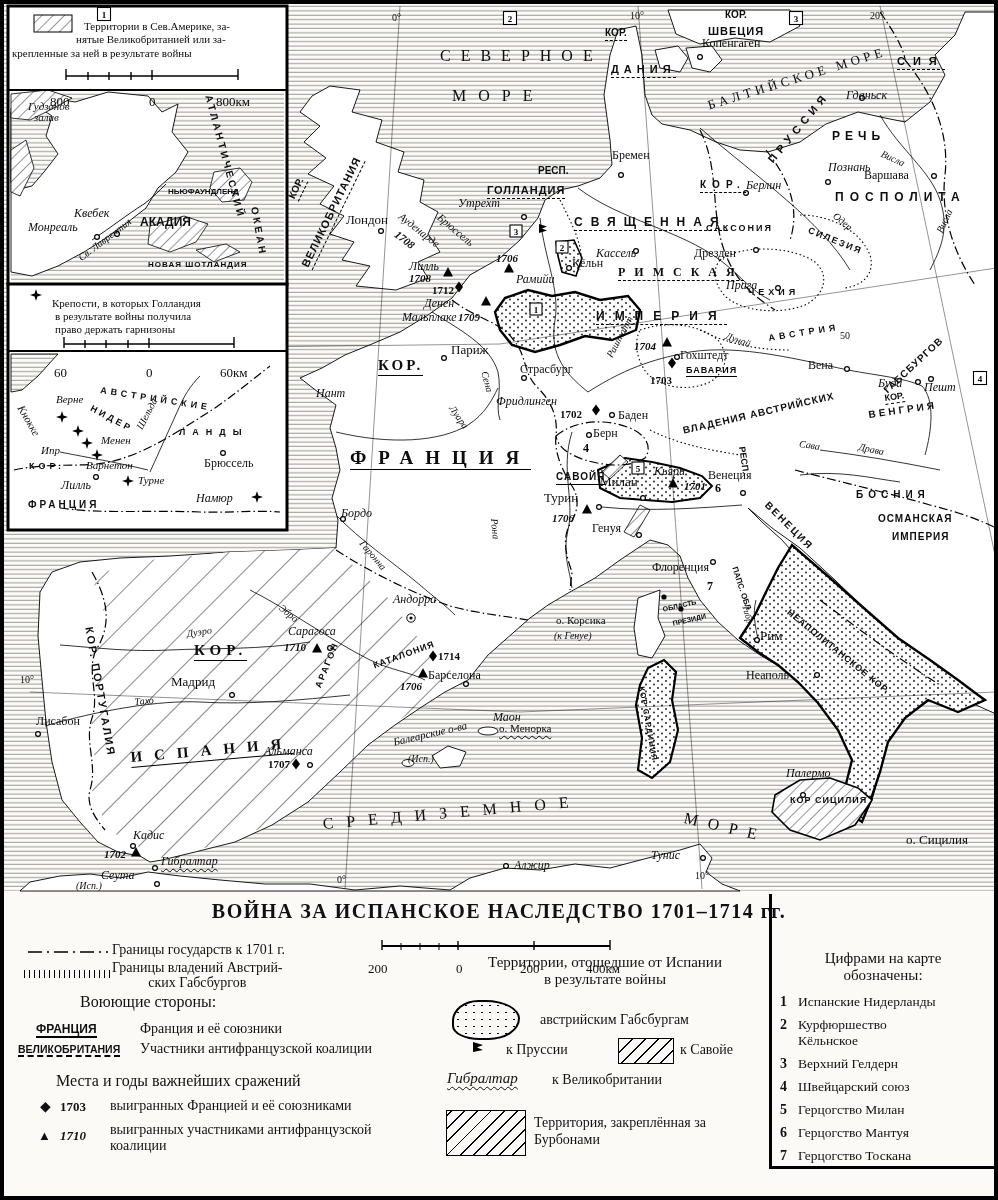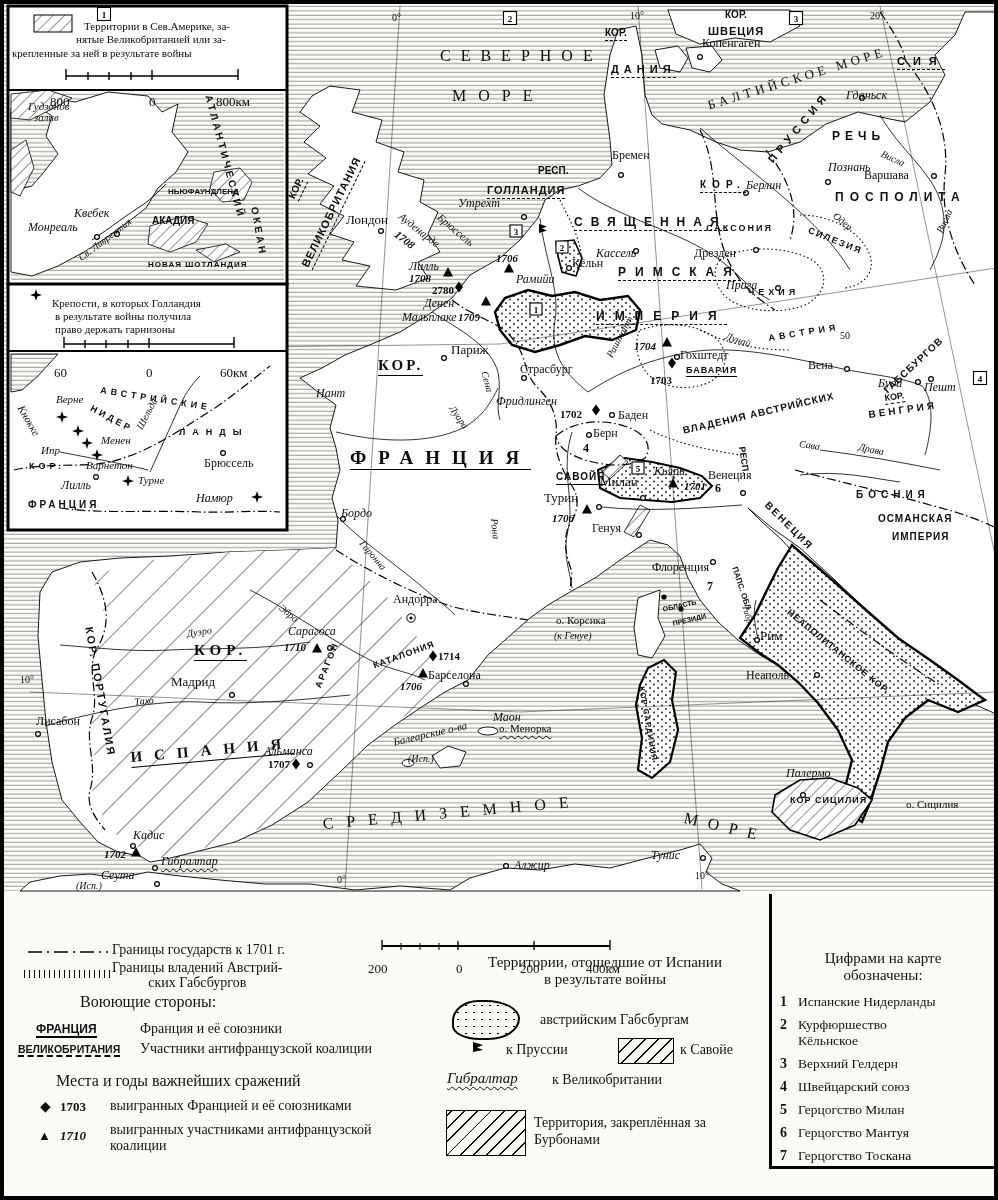--- a/index.html
+++ b/index.html
@@ -478,21 +478,21 @@
       <span class="lb cap u-d" style="left: 605px; top: 28px;">КОР.</span>
       <span class="lb cap u-d" style="left: 611px; top: 64px; font-size: 11px; letter-spacing: 5px;">ДАНИЯ</span>
       <span class="lb cap" style="left: 725px; top: 10px;">КОР.</span>
       <span class="lb cap" style="left: 708px; top: 26px; font-size: 11px; letter-spacing: 1px;">ШВЕЦИЯ</span>
       <span class="lb cap" style="left: 766px; top: 158px; font-size: 11px; letter-spacing: 5px; transform: rotate(-50deg);">ПРУССИЯ</span>
       <span class="lb cap u-d" style="left: 897px; top: 56px; font-size: 11px; letter-spacing: 8px;">СИЯ</span>
       <span class="lb cap u-d" style="left: 700px; top: 180px; letter-spacing: 6px;">КОР.</span>
       <span class="lb cap" style="left: 832px; top: 130px; font-size: 12px; letter-spacing: 5px;">РЕЧЬ</span>
       <span class="lb cap" style="left: 835px; top: 191px; font-size: 12px; letter-spacing: 6px;">ПОСПОЛИТА</span>
       <span class="lb cap u-d" style="left: 574px; top: 216px; font-size: 12px; letter-spacing: 8px;">СВЯЩЕННАЯ</span>
-      <span class="lb cap u-d" style="left: 618px; top: 266px; font-size: 12px; letter-spacing: 9px;">РИМСКАЯ</span>
+      <span class="lb cap u-d" style="left: 618px; top: 266px; font-size: 12px; letter-spacing: 9px; font-family: Liberation Serif, serif;">РИМСКАЯ</span>
       <span class="lb cap u-d" style="left: 596px; top: 310px; font-size: 12px; letter-spacing: 10px;">ИМПЕРИЯ</span>
       <span class="lb cap" style="left: 706px; top: 224px; font-size: 9px; letter-spacing: 2px;">САКСОНИЯ</span>
       <span class="lb cap" style="left: 810px; top: 226px; font-size: 9px; letter-spacing: 2px; transform: rotate(22deg);">СИЛЕЗИЯ</span>
       <span class="lb cap" style="left: 748px; top: 288px; font-size: 9px; letter-spacing: 4px;">ЧЕХИЯ</span>
       <span class="lb cap" style="left: 768px; top: 334px; font-size: 9px; letter-spacing: 4px; transform: rotate(-9deg);">АВСТРИЯ</span>
       <span class="lb cap" style="left: 682px; top: 426px; letter-spacing: 1px; transform: rotate(-13deg);">ВЛАДЕНИЯ АВСТРИЙСКИХ</span>
       <span class="lb cap" style="left: 882px; top: 388px; letter-spacing: 1px; transform: rotate(-43deg);">ГАБСБУРГОВ</span>
       <span class="lb cap u-d" style="left: 884px; top: 394px; font-size: 9px; transform: rotate(-8deg);">КОР.</span>
       <span class="lb cap" style="left: 868px; top: 410px; letter-spacing: 3px; transform: rotate(-8deg);">ВЕНГРИЯ</span>
       <span class="lb cap" style="left: 856px; top: 490px; letter-spacing: 5px;">БОСНИЯ</span>
@@ -544,28 +544,28 @@
       <span class="lb cit" style="left: 786px; top: 766px;">Палермо</span>
       <span class="lb city" style="left: 171px; top: 674px; font-size: 13px;">Мадрид</span>
       <span class="lb city" style="left: 36px; top: 714px;">Лисабон</span>
       <span class="lb cit" style="left: 288px; top: 624px;">Сарагоса</span>
       <span class="lb city" style="left: 428px; top: 668px;">Барселона</span>
       <span class="lb cit" style="left: 264px; top: 744px;">Альманса</span>
       <span class="lb cit" style="left: 133px; top: 828px;">Кадис</span>
       <span class="lb cit u-w" style="left: 161px; top: 854px;">Гибралтар</span>
       <span class="lb cit" style="left: 101px; top: 868px;">Сеута</span>
       <span class="lb cit" style="left: 76px; top: 880px; font-size: 10px;">(Исп.)</span>
-      <span class="lb city" style="left: 393px; top: 592px;">Андорра</span>
+      <span class="lb city" style="left: 393px; top: 592px; font-style: italic;">Андорра</span>
       <span class="lb cit" style="left: 493px; top: 710px;">Маон</span>
       <span class="lb city u-w" style="left: 499px; top: 722px; font-size: 11px;">о. Менорка</span>
       <span class="lb cit" style="left: 392px; top: 736px; font-size: 11px; transform: rotate(-13deg);">Балеарские о-ва</span>
       <span class="lb cit" style="left: 408px; top: 753px; font-size: 10px;">(Исп.)</span>
       <span class="lb city" style="left: 556px; top: 614px; font-size: 11px;">о. Корсика</span>
       <span class="lb cit" style="left: 554px; top: 630px; font-size: 10px;">(к Генуе)</span>
-      <span class="lb city" style="left: 866px; top: 798px; font-size: 11px; padding-left: 40px;">о. Сицилия</span>
+      <span class="lb city" style="left: 866px; top: 832px; font-size: 13px; padding-left: 40px;">о. Сицилия</span>
       <span class="lb cit" style="left: 651px; top: 848px;">Тунис</span>
       <span class="lb cit" style="left: 514px; top: 858px;">Алжир</span>
       <span class="lb cit" style="left: 316px; top: 386px;">Нант</span>
       <span class="lb cit" style="left: 341px; top: 506px;">Бордо</span>
       <span class="lb city" style="left: 680px; top: 348px;">Гохштедт</span>
       <span class="lb city" style="left: 618px; top: 408px;">Баден</span>
       <span class="lb cit" style="left: 604px; top: 354px; font-size: 10px; transform: rotate(-62deg);">Раштатт</span>
       <span class="lb cit" style="left: 496px; top: 394px;">Фридлинген</span>
       <span class="lb cit" style="left: 424px; top: 296px;">Денен</span>
       <span class="lb cit" style="left: 402px; top: 310px;">Мальплаке</span>
@@ -581,21 +581,21 @@
       <span class="lb cit" style="left: 134px; top: 696px; font-size: 10px; transform: rotate(-5deg);">Тахо</span>
       <span class="lb cit" style="left: 284px; top: 602px; font-size: 10px; transform: rotate(40deg);">Эбро</span>
       <span class="lb cit" style="left: 728px; top: 330px; font-size: 10px; transform: rotate(20deg);">Дунай</span>
       <span class="lb cit" style="left: 838px; top: 210px; font-size: 10px; transform: rotate(40deg);">Одер</span>
       <span class="lb cit" style="left: 884px; top: 148px; font-size: 10px; transform: rotate(25deg);">Висла</span>
       <span class="lb cit" style="left: 934px; top: 230px; font-size: 10px; transform: rotate(-65deg);">Висла</span>
       <span class="lb cit" style="left: 800px; top: 438px; font-size: 10px; transform: rotate(8deg);">Сава</span>
       <span class="lb cit" style="left: 860px; top: 441px; font-size: 10px; transform: rotate(12deg);">Драва</span>
       <span class="lb cit" style="left: 750px; top: 604px; font-size: 9px; transform: rotate(75deg);">Тибр</span>
       <span class="lb yri" style="left: 409px; top: 272px;">1708</span>
-      <span class="lb yr" style="left: 432px; top: 284px;">2780</span>
+      <span class="lb yr" style="left: 432px; top: 284px;">1712</span>
       <span class="lb yri" style="left: 458px; top: 311px;">1709</span>
       <span class="lb yri" style="left: 496px; top: 252px;">1706</span>
       <span class="lb yri" style="left: 400px; top: 228px; transform: rotate(38deg);">1708</span>
       <span class="lb yr" style="left: 560px; top: 408px;">1702</span>
       <span class="lb yri" style="left: 634px; top: 340px;">1704</span>
       <span class="lb yr" style="left: 650px; top: 374px;">1703</span>
       <span class="lb yri" style="left: 684px; top: 480px;">1701</span>
       <span class="lb yri" style="left: 552px; top: 512px;">1706</span>
       <span class="lb yri" style="left: 284px; top: 641px;">1710</span>
       <span class="lb yr" style="left: 438px; top: 650px;">1714</span>
@@ -613,21 +613,21 @@
       <span class="lb leg" style="left: 76px; top: 26px;">нятые Великобританией или за-</span>
       <span class="lb leg" style="left: 12px; top: 40px;">крепленные за ней в результате войны</span>
       <span class="lb sc" style="left: 50px; top: 57px;">800</span>
       <span class="lb sc" style="left: 149px; top: 57px;">0</span>
       <span class="lb sc" style="left: 216px; top: 57px;">800км</span>
       <span class="lb cit" style="left: 28px; top: 100px; font-size: 11px;">Гудзонов</span>
       <span class="lb cit" style="left: 34px; top: 111px; font-size: 11px;">залив</span>
       <span class="lb cap" style="left: 213px; top: 94px; letter-spacing: 3px; transform: rotate(75deg);">АТЛАНТИЧЕСКИЙ</span>
       <span class="lb cap" style="left: 259px; top: 206px; letter-spacing: 3px; transform: rotate(80deg);">ОКЕАН</span>
       <span class="lb cap" style="left: 168px; top: 188px; font-size: 8px;">НЬЮФАУНДЛЕНД</span>
-      <span class="lb cap" style="left: 152px; top: 216px; font-size: 10px;">АКАДИЯ</span>
+      <span class="lb cap" style="left: 140px; top: 216px; font-size: 12px;">АКАДИЯ</span>
       <span class="lb cap" style="left: 148px; top: 261px; font-size: 8px; letter-spacing: 1px;">НОВАЯ ШОТЛАНДИЯ</span>
       <span class="lb cit" style="left: 74px; top: 206px;">Квебек</span>
       <span class="lb cit" style="left: 28px; top: 220px;">Монреаль</span>
       <span class="lb cit" style="left: 76px; top: 254px; font-size: 10px; transform: rotate(-37deg);">Св. Лаврентия</span>
       <span class="lb leg" style="left: 52px; top: 290px;">Крепости, в которых Голландия</span>
       <span class="lb leg" style="left: 55px; top: 303px;">в результате войны получила</span>
       <span class="lb leg" style="left: 55px; top: 316px;">право держать гарнизоны</span>
       <span class="lb sc" style="left: 54px; top: 328px;">60</span>
       <span class="lb sc" style="left: 146px; top: 328px;">0</span>
       <span class="lb sc" style="left: 220px; top: 328px;">60км</span>
@@ -646,20 +646,21 @@
       <span class="lb cit" style="left: 134px; top: 426px; font-size: 10px; transform: rotate(-62deg);">Шельда</span>
       <span class="lb cap" style="left: 29px; top: 462px; font-size: 9px; letter-spacing: 4px;">КОР.</span>
       <span class="lb cap" style="left: 28px; top: 500px; letter-spacing: 3px;">ФРАНЦИЯ</span>
     </div>
 
   <div class="hline" style="left:0;top:891;width:998px;height:3px;"></div>
   <div class="vline" style="left:769;top:894px;left:769px;width:3px;height:273px;"></div>
   <div class="hline" style="left:769px;top:1166px;width:229px;height:3px;"></div>
   <div class="frame"></div>
 
+  <div class="abs" style="left:0;top:900px;width:998px;text-align:center;font-weight:700;font-size:20px;letter-spacing:1.5px;">ВОЙНА ЗА ИСПАНСКОЕ НАСЛЕДСТВО 1701–1714 гг.</div>
 
   <svg class="abs" style="left:26px;top:948px;" width="84" height="8">
     <line x1="2" y1="4" x2="82" y2="4" stroke="#000" stroke-width="1.6" stroke-dasharray="14 5 2 5"></line>
   </svg>
   <div class="abs lgt" style="left:112px;top:942px;">Границы государств к 1701 г.</div>
   <div class="abs ticksym" style="left:24px;top:970px;width:86px;height:8px;"></div>
   <div class="abs lgt pre" style="left:112px;top:960px;line-height:15px;text-align:center;">Границы владений Австрий-
 ских Габсбургов</div>
   <div class="abs" style="left:80px;top:993px;font-size:16px;">Воюющие стороны:</div>
   <div class="abs" style="left:36px;top:1022px;font-family:'Liberation Sans',sans-serif;font-weight:700;font-size:12px;border-bottom:2px solid #000;">ФРАНЦИЯ</div>

